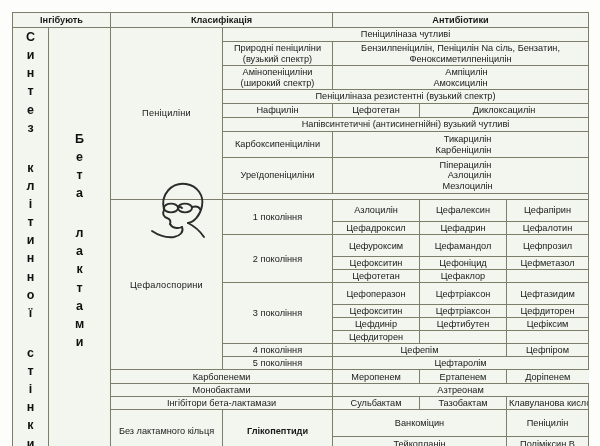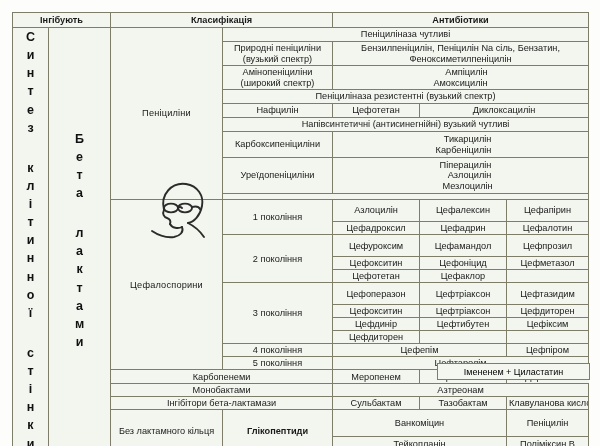--- a/index.html
+++ b/index.html
@@ -274,25 +274,20 @@
         <td class="bold cream">Пеніцилін</td>
       </tr>
       <tr style="height:17px">
         <td class="bold cream" colspan="2">Тейкопланін</td>
         <td class="bold cream">Поліміксин B</td>
       </tr>
 
     </tbody>
   </table>
 
-  <div style="position:absolute;left:437px;top:363px;width:151px;height:15px;
-              border:1px solid #7d7d6a;background:#f4f7f0;display:flex;align-items:center;
-              justify-content:center;font-size:9px;">
-    <span>Імененем + Циластатин</span>
-  </div>
 
   <svg id="doodle" viewBox="0 0 84 66">
     <g fill="none" stroke="#2b2b2b" stroke-width="1.9" stroke-linecap="round" stroke-linejoin="round">
       <path d="M26 34 C22 18 34 6 48 8 C60 10 66 20 64 30 C62 40 56 46 50 47"></path>
       <path d="M26 34 C24 38 26 41 29 42 C32 43 33 45 32 48"></path>
       <ellipse cx="33" cy="32" rx="7" ry="4.4"></ellipse>
       <ellipse cx="47" cy="32" rx="7" ry="4.4"></ellipse>
       <path d="M40 32 C41.5 30.6 42.5 30.6 44 32"></path>
       <path d="M54 31 C58 30 61 31 62 33"></path>
       <path d="M32 48 C34 52 40 53 44 51"></path>

